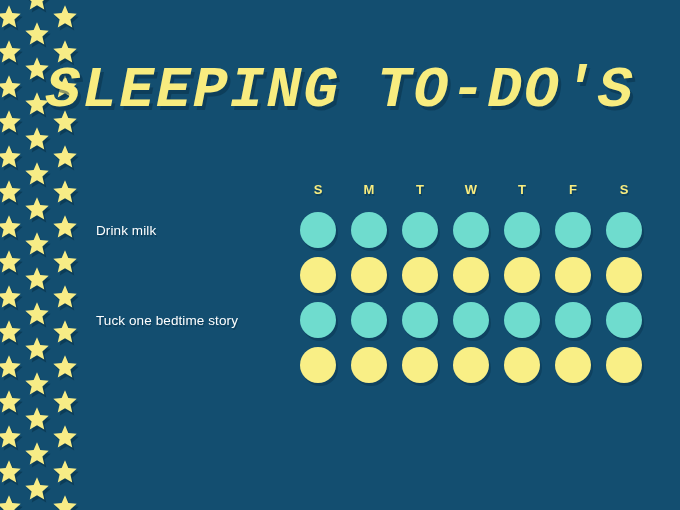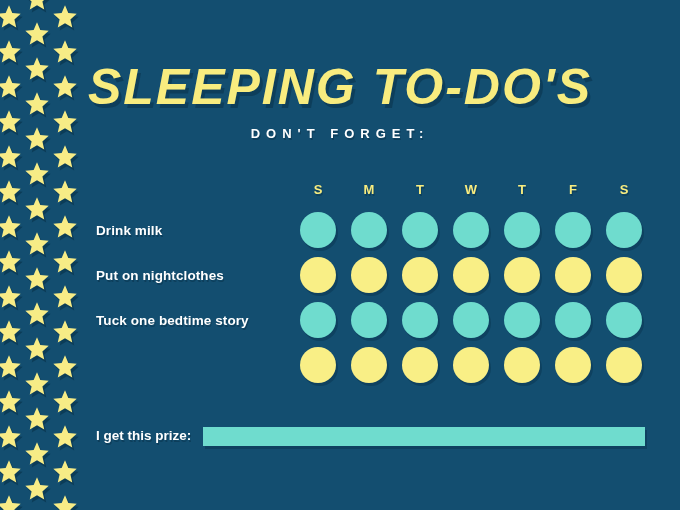--- a/index.html
+++ b/index.html
@@ -40,22 +40,22 @@
   .star svg { display: block; width: 100%; height: 100%; }
 
   
   #title {
     position: absolute;
     left: 0;
     top: 62px;
     width: 680px;
     text-align: center;
     color: #f8ec7f;
-    font-family: Liberation Sans, sans-serif;
-    font-size: 50px;
+    font-family: Liberation Mono, monospace;
+    font-size: 58px;
     font-weight: bold;
     font-style: italic;
     letter-spacing: 2px;
     line-height: 1;
     text-shadow: 3px 4px 0 rgba(6,44,66,0.45);
     white-space: nowrap;
   }
   #subtitle {
     position: absolute;
     left: 0;
@@ -102,21 +102,21 @@
     left: 0;
     width: 552px;
     height: 44px;
   }
   .task-label {
     position: absolute;
     left: 0;
     top: 11px;
     color: #ffffff;
     font-size: 13.5px;
-    font-weight: bold;
+    font-weight: normal;
     letter-spacing: 0.1px;
     white-space: nowrap;
     text-shadow: 1px 2px 0 rgba(6,44,66,0.45);
   }
   .dot {
     position: absolute;
     top: 0;
     width: 36px;
     height: 36px;
     border-radius: 50%;
@@ -378,21 +378,20 @@
         </svg>
       </span>
       <span class="star" style="left: 52px; top: 494px;">
         <svg viewBox="0 0 24 24" aria-hidden="true">
           <path fill="currentColor" d="M12 1.2 15.1 8.4 22.8 9.1 17 14.2 18.7 21.8 12 17.8 5.3 21.8 7 14.2 1.2 9.1 8.9 8.4Z"></path>
         </svg>
       </span>
     </div>
 
   <div id="title">SLEEPING TO-DO'S</div>
-  <div id="subtitle">DON'T FORGET:</div>
 
   <div id="chart">
     <div id="day-header">
         <div class="day-label" style="left: 204px;">S</div>
         <div class="day-label" style="left: 255px;">M</div>
         <div class="day-label" style="left: 306px;">T</div>
         <div class="day-label" style="left: 357px;">W</div>
         <div class="day-label" style="left: 408px;">T</div>
         <div class="day-label" style="left: 459px;">F</div>
         <div class="day-label" style="left: 510px;">S</div>
@@ -402,21 +401,20 @@
           <div class="task-label">Drink milk</div>
           <div class="dot" style="left: 204px; background: rgb(111, 220, 206);"></div>
           <div class="dot" style="left: 255px; background: rgb(111, 220, 206);"></div>
           <div class="dot" style="left: 306px; background: rgb(111, 220, 206);"></div>
           <div class="dot" style="left: 357px; background: rgb(111, 220, 206);"></div>
           <div class="dot" style="left: 408px; background: rgb(111, 220, 206);"></div>
           <div class="dot" style="left: 459px; background: rgb(111, 220, 206);"></div>
           <div class="dot" style="left: 510px; background: rgb(111, 220, 206);"></div>
         </div>
         <div class="task-row" style="top: 75px;">
-          <div class="task-label">Put on nightclothes</div>
           <div class="dot" style="left: 204px; background: rgb(249, 239, 134);"></div>
           <div class="dot" style="left: 255px; background: rgb(249, 239, 134);"></div>
           <div class="dot" style="left: 306px; background: rgb(249, 239, 134);"></div>
           <div class="dot" style="left: 357px; background: rgb(249, 239, 134);"></div>
           <div class="dot" style="left: 408px; background: rgb(249, 239, 134);"></div>
           <div class="dot" style="left: 459px; background: rgb(249, 239, 134);"></div>
           <div class="dot" style="left: 510px; background: rgb(249, 239, 134);"></div>
         </div>
         <div class="task-row" style="top: 120px;">
           <div class="task-label">Tuck one bedtime story</div>
@@ -433,18 +431,14 @@
           <div class="dot" style="left: 255px; background: rgb(249, 239, 134);"></div>
           <div class="dot" style="left: 306px; background: rgb(249, 239, 134);"></div>
           <div class="dot" style="left: 357px; background: rgb(249, 239, 134);"></div>
           <div class="dot" style="left: 408px; background: rgb(249, 239, 134);"></div>
           <div class="dot" style="left: 459px; background: rgb(249, 239, 134);"></div>
           <div class="dot" style="left: 510px; background: rgb(249, 239, 134);"></div>
         </div>
       </div>
   </div>
 
-  <div id="prize-row">
-    <div id="prize-label">I get this prize:</div>
-    <div id="prize-bar" title=""></div>
-  </div>
 
 </div>
 
 </body></html>

